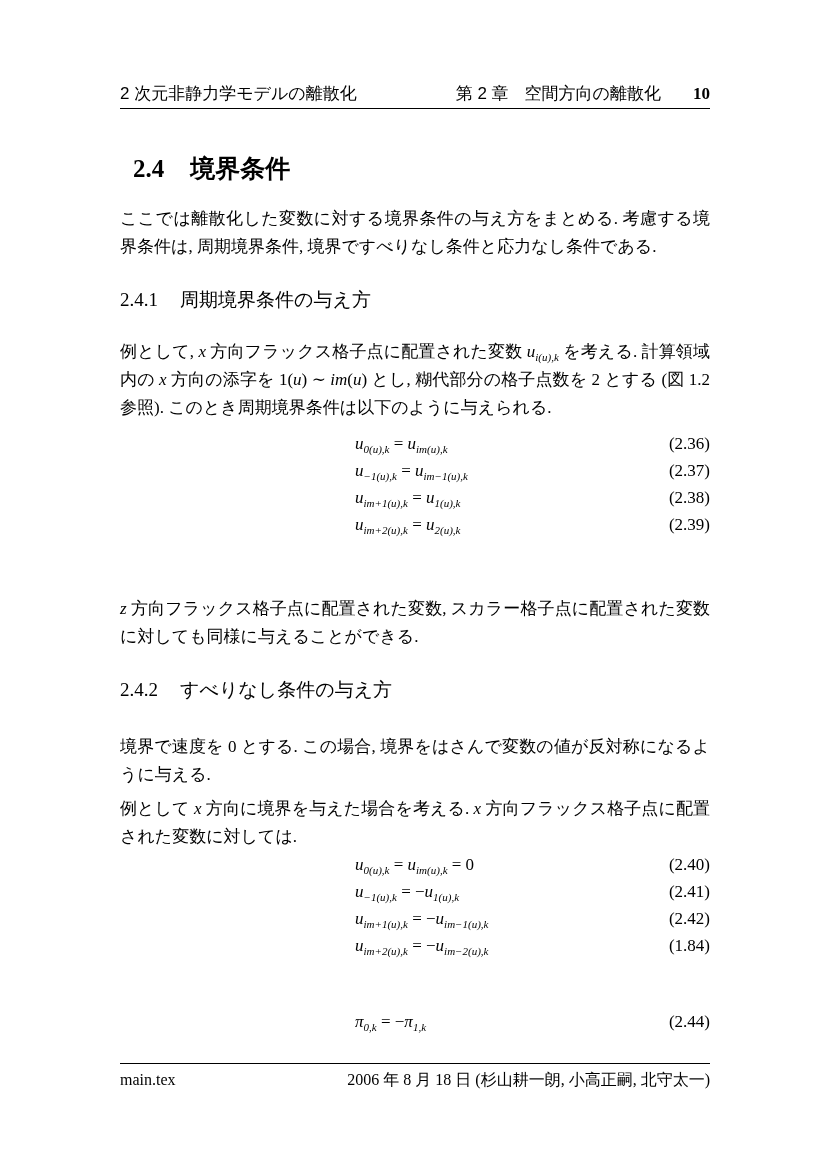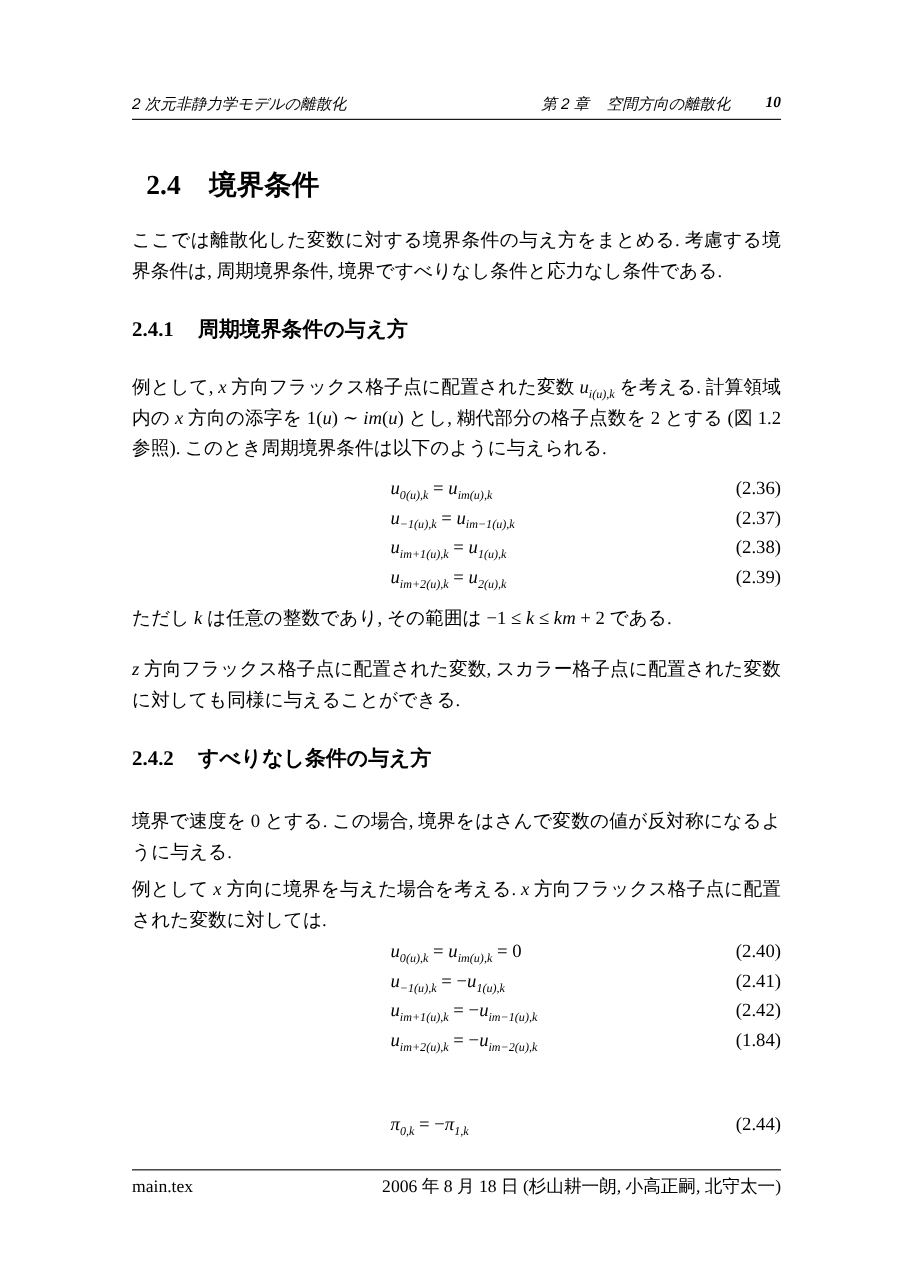--- a/index.html
+++ b/index.html
@@ -8,38 +8,38 @@
     font-family:"Liberation Serif","DejaVu Serif",serif;
     -webkit-font-smoothing:antialiased;
   }
   .page{position:relative;width:826px;height:1169px;overflow:hidden;background:#fff;}
 
   
   .running-header{
     position:absolute;left:120px;top:84px;width:590px;
     display:flex;align-items:center;
     font-family:"Liberation Sans","DejaVu Sans",sans-serif;
-    font-size:14px;line-height:20px;white-space:nowrap;font-style:italic;
+    font-size:17px;line-height:20px;white-space:nowrap;
   }
   .hdr-spacer{flex:1;}
   .hdr-chapter{margin-right:16px;}
   .hdr-chapter-title{margin-right:32px;}
   .hdr-pagenum{font-family:"Liberation Serif","DejaVu Serif",serif;font-weight:bold;}
   .header-rule{position:absolute;left:120px;top:108px;width:590px;height:1px;background:#000;}
 
   
   .section-heading{
     position:absolute;left:120px;top:140px;margin:13px;
     font-size:25px;line-height:30px;font-weight:bold;white-space:nowrap;
   }
   .section-heading .sec-num{font-family:"Liberation Serif","DejaVu Serif",serif;margin-right:26px;}
   .section-heading .sec-title{font-family:"Liberation Sans","DejaVu Sans",sans-serif;}
   .subsection-heading{
     position:absolute;left:120px;margin:0;
-    font-size:19px;line-height:24px;font-weight:bold;white-space:nowrap;text-align:center;
+    font-size:19px;line-height:24px;font-weight:normal;white-space:nowrap;text-align:center;
   }
   .subsection-heading .sec-num{font-family:"Liberation Serif","DejaVu Serif",serif;margin-right:22px;}
   .subsection-heading .sec-title{font-family:"Liberation Sans","DejaVu Sans",sans-serif;}
 
   
   .para{
     position:absolute;left:120px;width:590px;margin:0;
     font-size:17px;line-height:28px;text-align:justify;
   }
   .para i, .eq-math i{font-style:italic;}
@@ -102,21 +102,20 @@
     <div class="eq-row">
       <span class="eq-math"><i>u</i><sub>im+1(u),k</sub> = <i>u</i><sub>1(u),k</sub></span>
       <span class="eq-num">(2.38)</span>
     </div>
     <div class="eq-row">
       <span class="eq-math"><i>u</i><sub>im+2(u),k</sub> = <i>u</i><sub>2(u),k</sub></span>
       <span class="eq-num">(2.39)</span>
     </div>
   </div>
 
-  <p class="para" style="top:548px">ただし <i>k</i> は任意の整数であり, その範囲は −1 ≤ <i>k</i> ≤ <i>km</i> + 2 である.</p>
   <p class="para" style="top:595px"><i>z</i> 方向フラックス格子点に配置された変数, スカラー格子点に配置された変数に対しても同様に与えることができる.</p>
 
   <h2 class="subsection-heading" style="top:678px">
     <span class="sec-num">2.4.2</span><span class="sec-title">すべりなし条件の与え方</span>
   </h2>
 
   <p class="para" style="top:733px">境界で速度を 0 とする. この場合, 境界をはさんで変数の値が反対称になるように与える.</p>
   <p class="para" style="top:795px">例として <i>x</i> 方向に境界を与えた場合を考える. <i>x</i> 方向フラックス格子点に配置された変数に対しては.</p>
 
   <div class="eq-group" style="top:851px">

